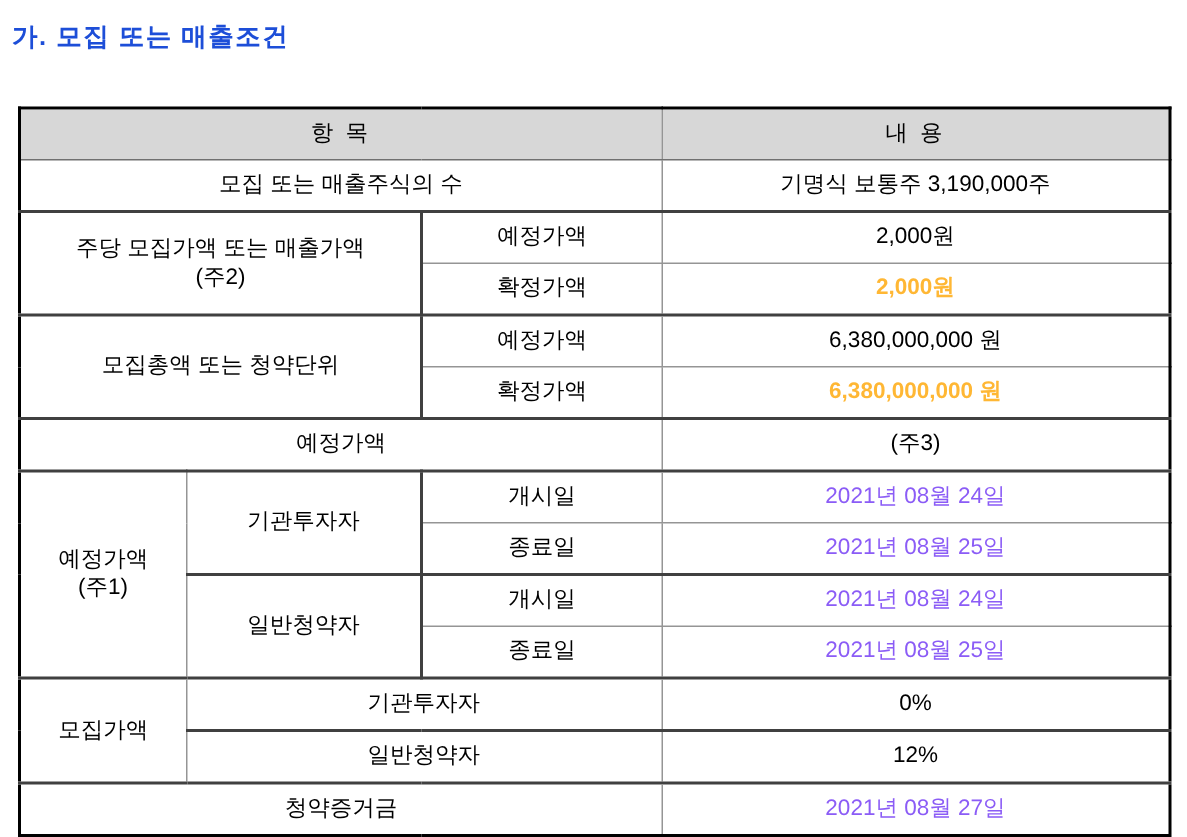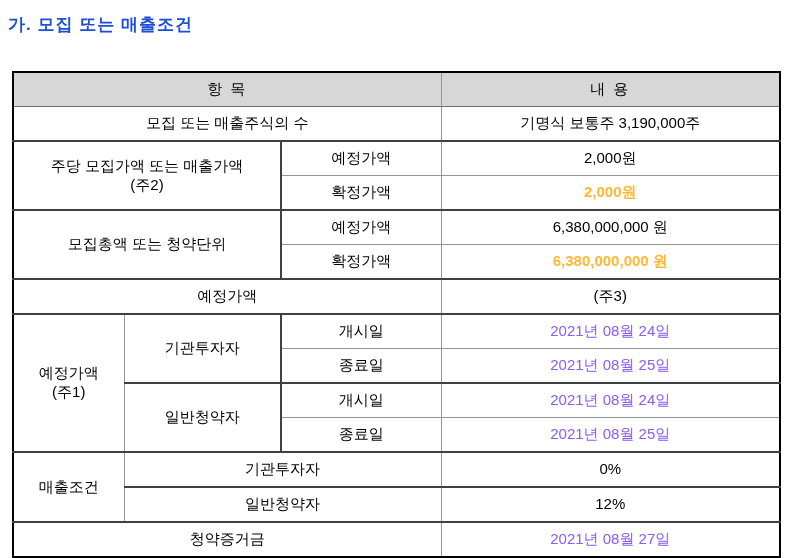--- a/index.html
+++ b/index.html
@@ -122,21 +122,21 @@
       <td>개시일</td>
       <td class="val-red">2021년 08월 24일</td>
     </tr>
 
     <tr>
       <td class="bb-dark">종료일</td>
       <td class="bb-dark val-red">2021년 08월 25일</td>
     </tr>
 
     <tr>
-      <td rowspan="2" class="bb-dark">매출조건</td>
+      <td rowspan="2" class="bb-dark">모집가액</td>
       <td colspan="2" class="bb-dark">기관투자자</td>
       <td class="bb-dark">0%</td>
     </tr>
 
     <tr>
       <td colspan="2" class="bb-dark">일반청약자</td>
       <td class="bb-dark">12%</td>
     </tr>
 
     <tr>

